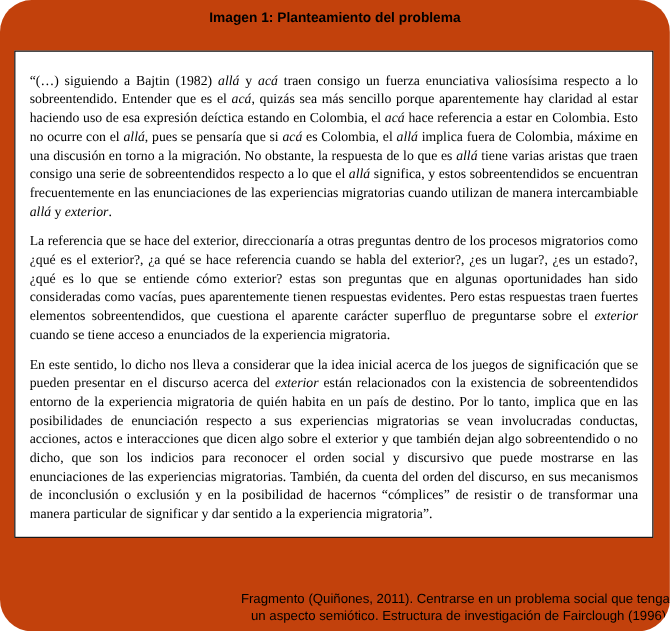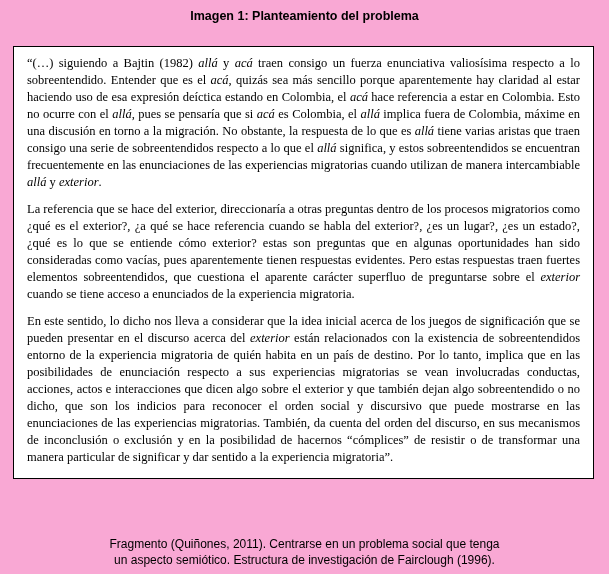--- a/index.html
+++ b/index.html
@@ -4,63 +4,64 @@
 <style>
   html, body {
     margin: 0;
     padding: 0;
     background: #ffffff;
   }
   .page {
     position: relative;
     width: 609px;
     height: 574px;
-    background: #f9a8d4;
+    background: #c2410c;
     color: #000000;
     overflow: hidden;
+    border-radius: 29px;
   }
   .figure-title {
     padding-top: 8px;
     text-align: center;
     font-family: "Liberation Sans", sans-serif;
     font-weight: bold;
     font-size: 12.5px;
     line-height: 16px;
     color: #000000;
   }
   .quote-box {
     position: absolute;
     left: 13px;
     top: 46px;
     width: 581px;
     box-sizing: border-box;
     border: 1.5px solid #000000;
     background: #ffffff;
-    padding: 8px 13px 12px 13px;
+    padding: 18px 13px 12px 13px;
   }
   .quote-paragraph {
     margin: 0 0 10px 0;
     font-family: "Liberation Serif", serif;
     font-size: 12.5px;
     line-height: 17px;
     text-align: justify;
     color: #000000;
   }
   .quote-paragraph:last-child {
     margin-bottom: 0;
   }
   .quote-paragraph em {
     font-style: italic;
   }
   .figure-caption {
     position: absolute;
     left: 0;
     top: 537px;
     width: 609px;
-    text-align: center;
+    text-align: right;
     font-family: "Liberation Sans", sans-serif;
     font-size: 12px;
     line-height: 15.5px;
     color: #000000;
   }
 </style>
 </head>
 <body>
 
 <div class="page">

